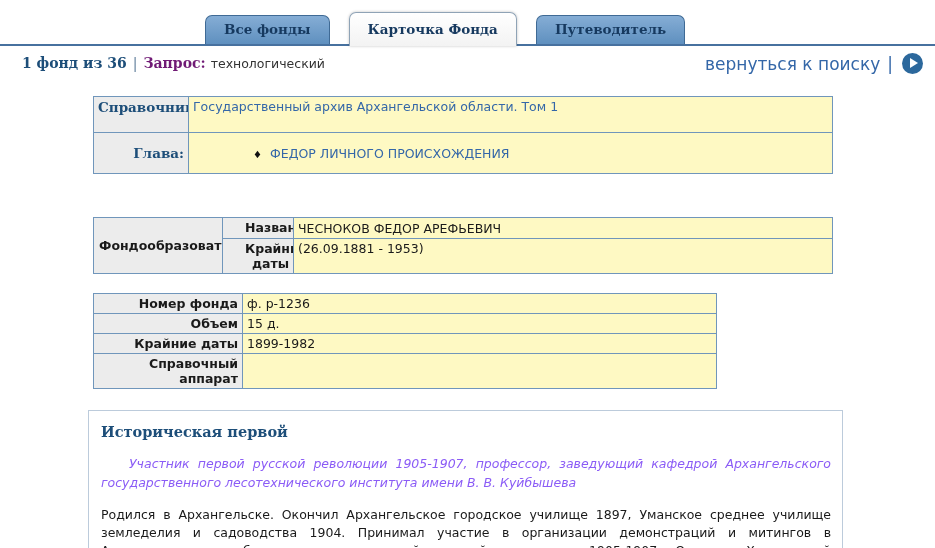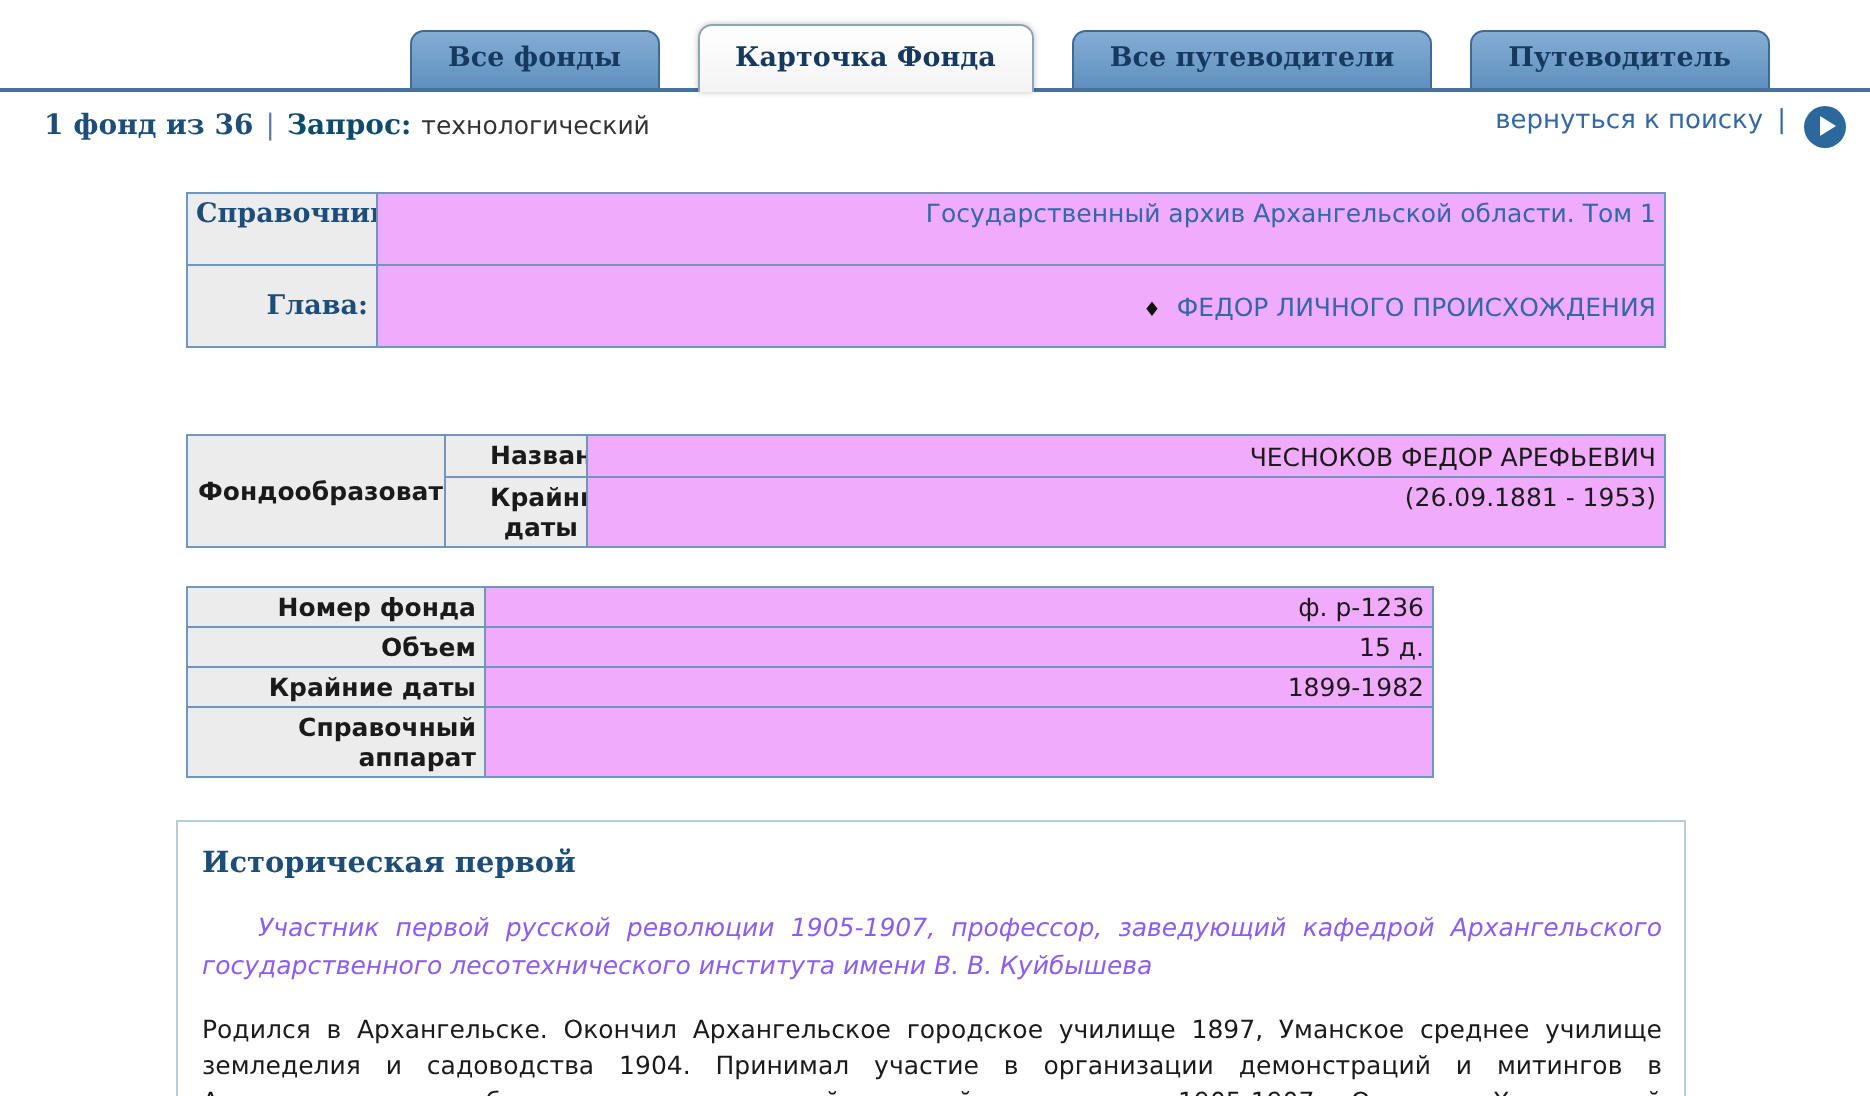--- a/index.html
+++ b/index.html
@@ -18,38 +18,38 @@
   .tab.active { height:34px; line-height:32px; margin-bottom:-2px; z-index:2;
                 background:linear-gradient(#ffffff,#f3f3f3);
                 border:1px solid #8fa3b6; border-bottom:none;
                 box-shadow:0 0 3px rgba(0,0,0,.25); }
 
   
   .resultbar { height:34px; display:flex; align-items:center;
                justify-content:space-between; padding:0 12px 0 22px; }
   .rb-left { font-family:"DejaVu Serif", serif; font-weight:bold; font-size:14px; color:#1d4e79; }
   .rb-left .sep { color:#5c7b99; font-weight:normal; padding:0 6px; }
-  .rb-left .qlabel { color:#0c4a6e; }
+  .rb-left .qlabel { color:#701a75; }
   .rb-left .qvalue { font-family:"DejaVu Sans", sans-serif; font-weight:normal;
                      font-size:12.5px; color:#333; padding-left:5px; }
-  .rb-right { display:flex; align-items:flex-start; font-size:13px; color:#3467a8; }
+  .rb-right { display:flex; align-items:flex-end; font-size:17px; color:#3467a8; }
   .rb-right .backlink { cursor:pointer; }
   .rb-right .sep2 { color:#3467a8; padding:0 9px 0 7px; }
   .next-btn { width:21px; height:21px; border-radius:50%; background:#2c689c;
               display:flex; align-items:center; justify-content:center; cursor:pointer; }
   .next-btn .tri { width:0; height:0; border-top:5px solid transparent;
                    border-bottom:5px solid transparent; border-left:8px solid #fff;
                    margin-left:2px; }
 
   
   table { border-collapse:collapse; table-layout:fixed; }
   td { border:1px solid #7096bb; font-size:12.5px; color:#1a1a1a;
        padding:2px 4px; overflow:hidden; }
   td.lbl { background:#ececec; font-weight:bold; text-align:right; }
-  td.val { background:#f0abfc;text-align:right; }
+  td.val { background:#fef9c3; }
 
   .ref-table { width:740px; margin:16px 0 0 93px; }
   .ref-table td.lbl { font-family:"DejaVu Serif", serif; font-size:13.5px; color:#1d4e79; }
   .ref-table .r1 td { height:36px; vertical-align:top; }
   .ref-table .r2 td { height:41px; vertical-align:middle; }
   .ref-table td.val { color:#3467a8; }
   .link { color:#3467a8; cursor:pointer; }
   .bullet { color:#111; font-size:10px; padding:0 8px 0 60px; }
 
   .creator-table { width:740px; margin:43px 0 0 93px; }
@@ -75,21 +75,20 @@
   .seg-normal {}
   .seg-highlight { background:#c6f0fa; color:#123c6b; font-weight:bold; }
   .seg-arrow { color:#2da0c8; cursor:pointer; }
 </style>
 </head>
 <body>
 
 <div class="tabbar">
   <div class="tab">Все фонды</div>
   <div class="tab active">Карточка Фонда</div>
-  <div class="tab">Все путеводители</div>
   <div class="tab">Путеводитель</div>
 </div>
 
 <div class="resultbar">
   <div class="rb-left">
     <span>1 фонд из 36</span><span class="sep">|</span><span class="qlabel">Запрос:</span><span class="qvalue">технологический</span>
   </div>
   <div class="rb-right">
     <span class="backlink">вернуться к поиску</span>
     <span class="sep2">|</span>

